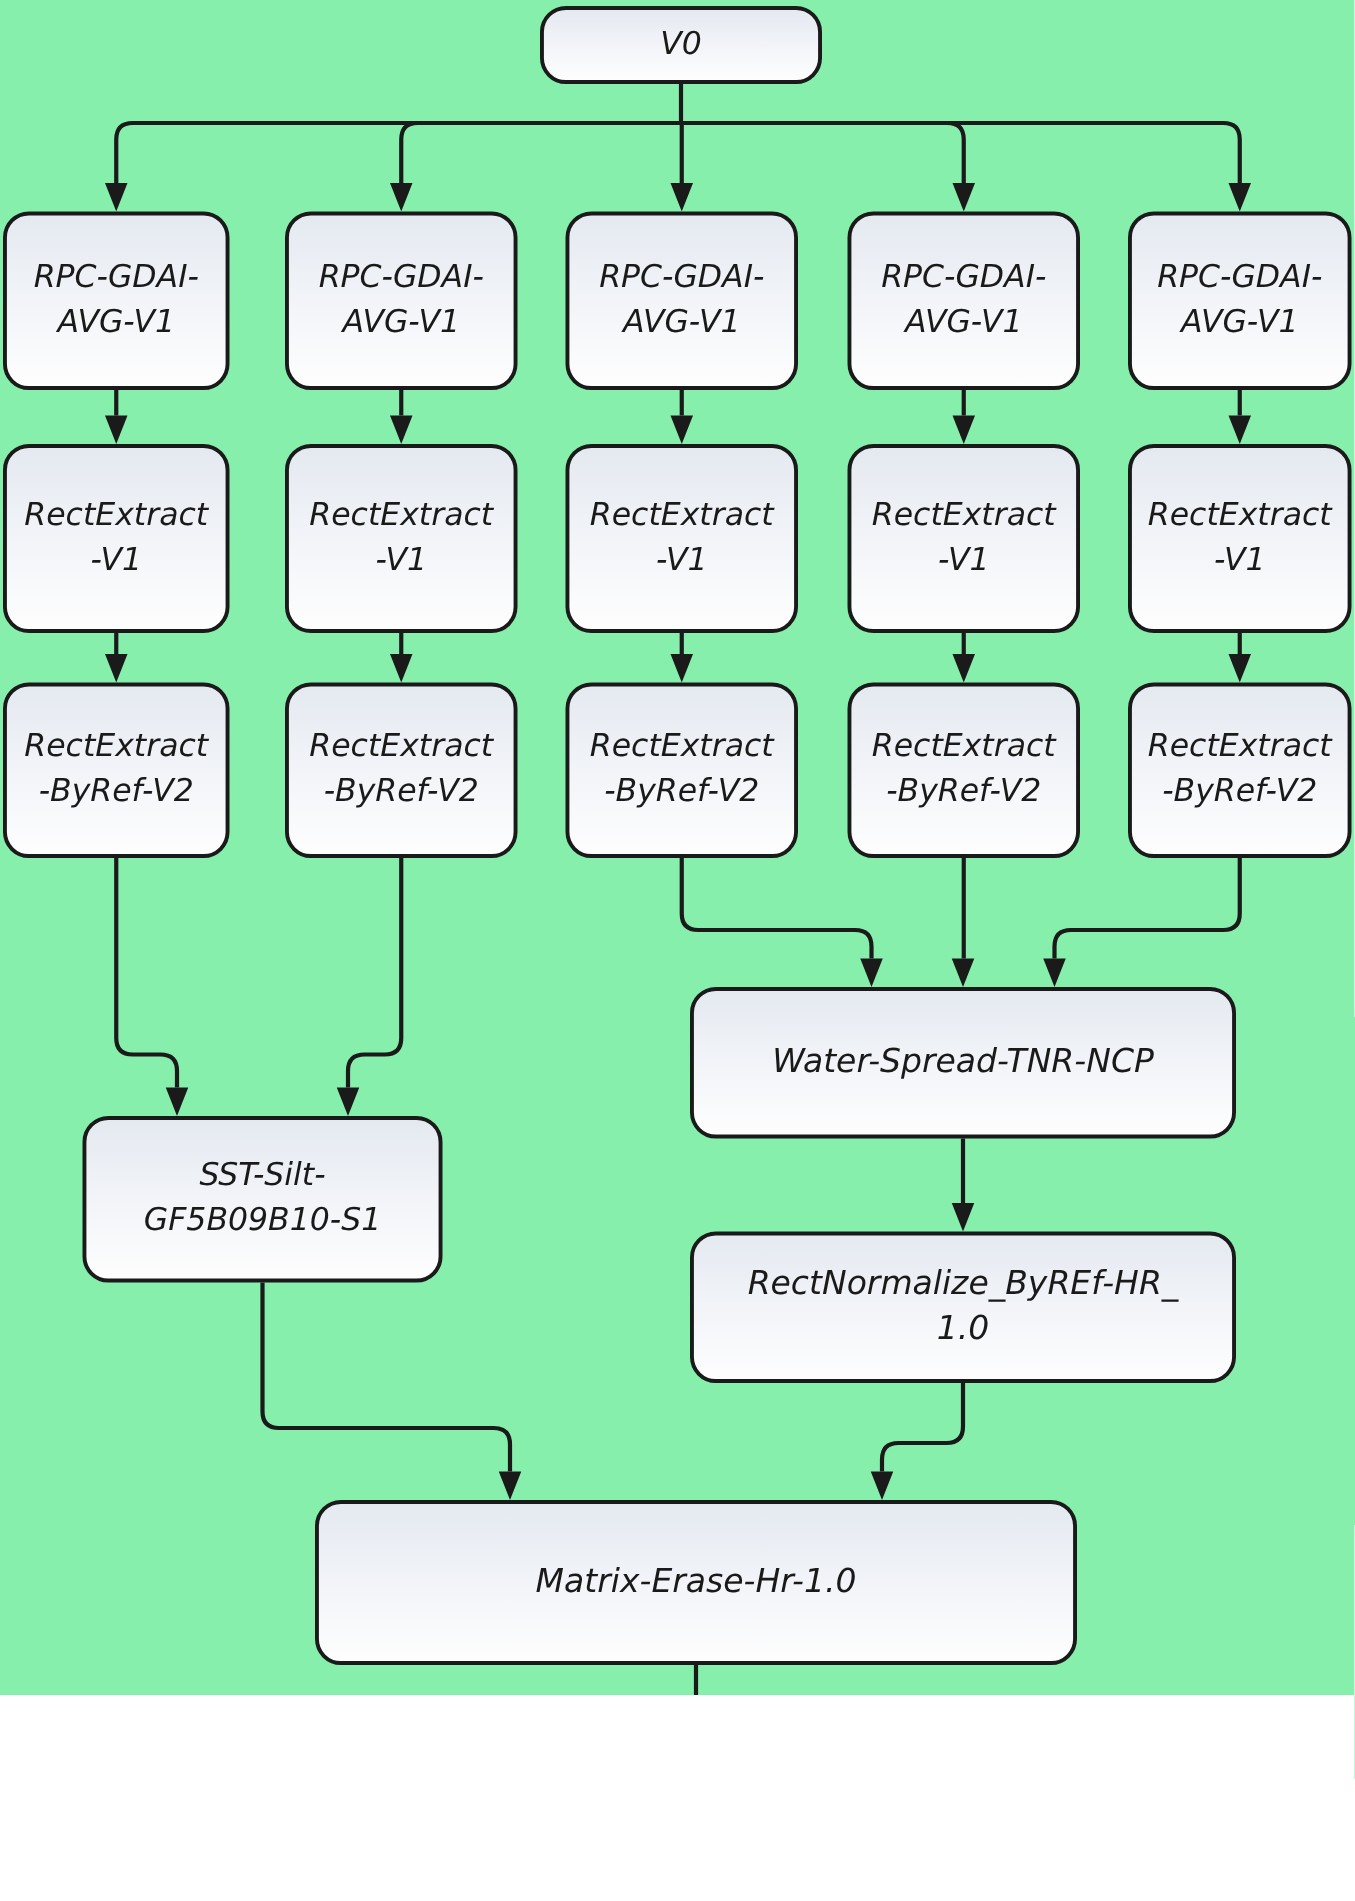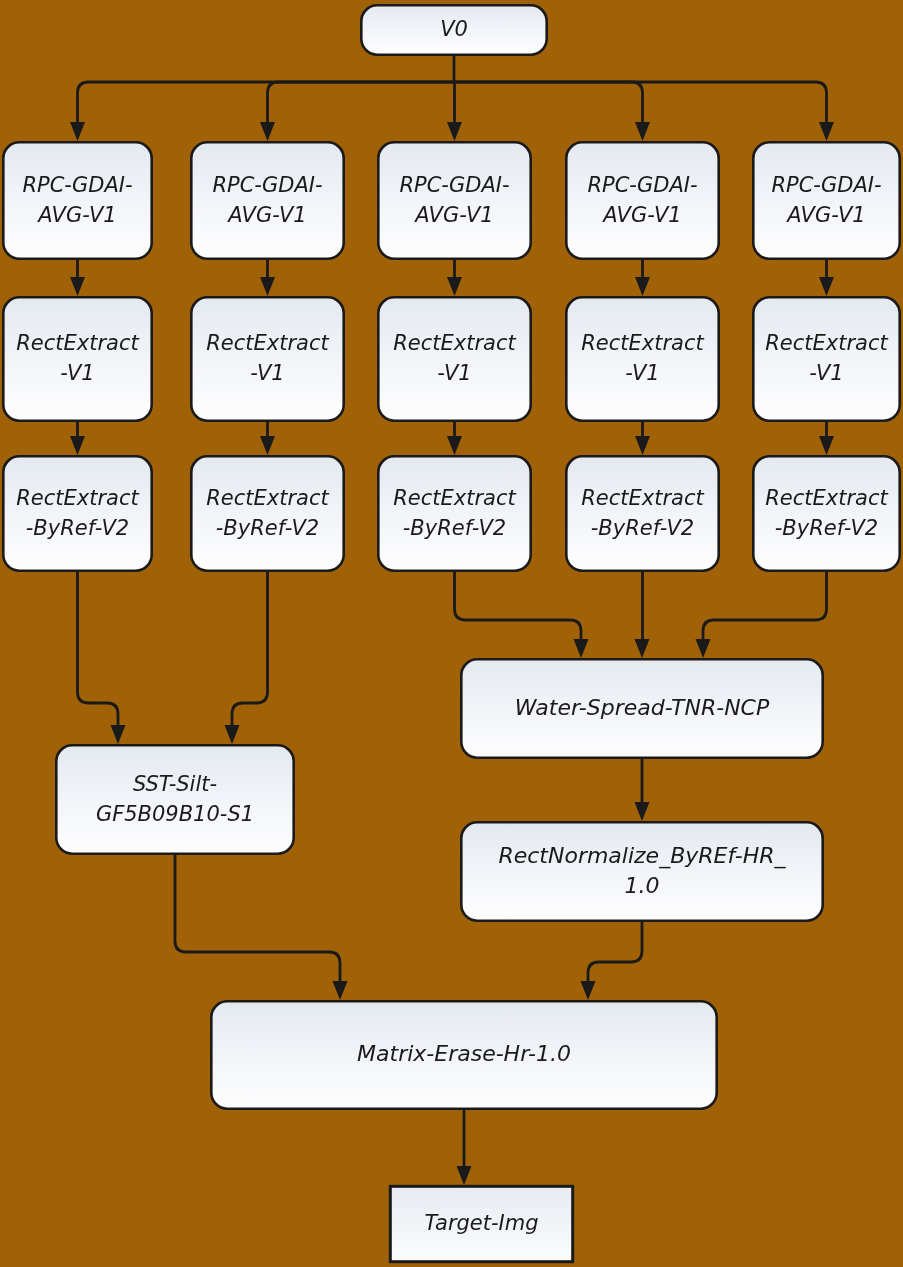--- a/index.html
+++ b/index.html
@@ -3,22 +3,22 @@
 <meta charset="utf-8">
 <style>
   html, body {
     margin: 0;
     padding: 0;
     background: #ffffff;
   }
   #canvas-wrap {
     position: relative;
     width: 903px;
-    height: 1267px;
-    background: #a16207;
+    height: 1130px;
+    background: #86efac;
     overflow: hidden;
   }
   svg#flow {
     display: block;
     width: 903px;
     height: 1267px;
   }
   .node-rect {
     stroke: #1a1a1a;
     stroke-width: 2.6;

